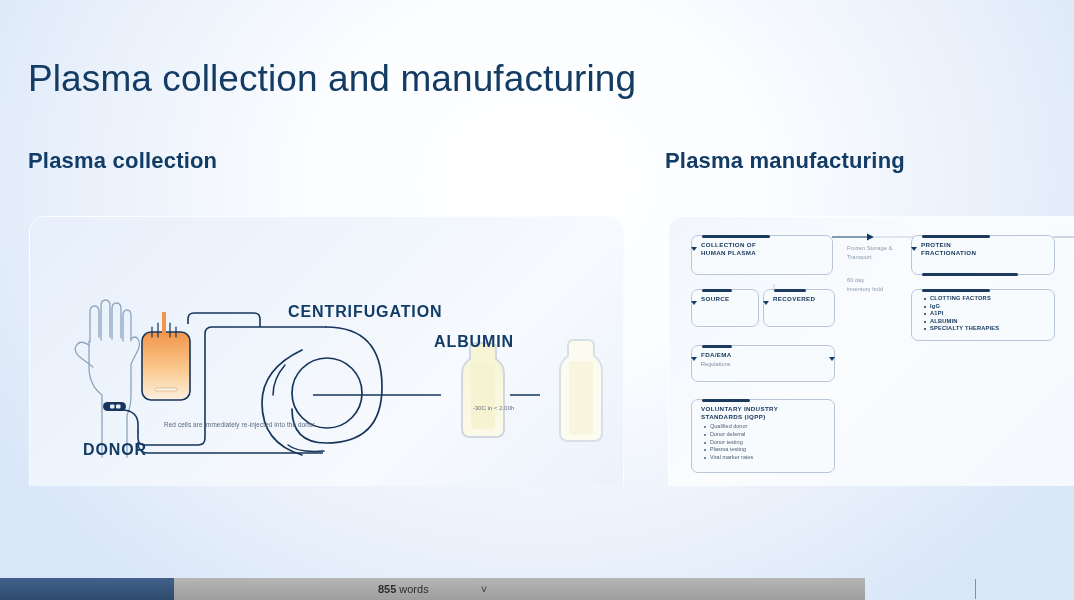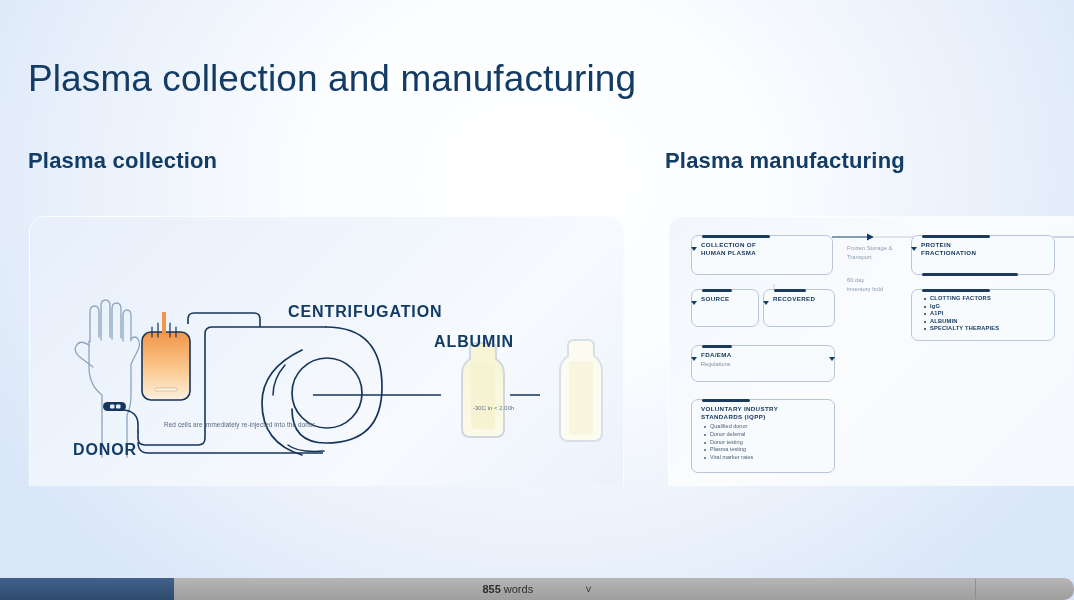--- a/index.html
+++ b/index.html
@@ -135,23 +135,23 @@
   .illus-note {
     position: absolute;
     font-size: 6.4px;
     color: #56687e;
     letter-spacing: .1px;
   }
 
   
   #statusbar {
     position: absolute;
-    left: 0; top: 578px; width: 1074px; height: 22px;
+    left: 0; top: 578px; width: 865px; height: 22px;
     background: linear-gradient(180deg,#b6b6b6 0%,#a8a8a8 55%,#9e9e9e 100%);
-    display: flex; align-items: center; border-radius: 10px;
+    display: flex; align-items: center;
   }
   #progress-fill {
     position: absolute; left: 0; top: 0;
     width: 174px; height: 22px;
     background: linear-gradient(180deg,#41618d 0%,#365478 60%,#2f4b6d 100%);
   }
   #wordcount-group {
     position: absolute;
     left: 0; right: 0; top: 0; height: 22px;
     display: flex; align-items: center; justify-content: center;
@@ -247,21 +247,21 @@
         <path d="M440 132 q0 -6 6 -6 l14 0 q6 0 6 6 l0 10 q8 5 8 15 l0 55 q0 8 -8 8 l-26 0 q-8 0 -8 -8 l0 -55 q0 -10 8 -15 z" fill="url(#bottleGrad)" stroke="#cfd7e2" stroke-width="2"></path>
         <path d="M441 145 l24 0 l0 63 q0 4 -4 4 l-16 0 q-4 0 -4 -4 z" fill="#f5f2cf" opacity="0.85"></path>
       </g>
 
       <g>
         <path d="M538 129 q0 -6 6 -6 l14 0 q6 0 6 6 l0 10 q8 5 8 15 l0 62 q0 8 -8 8 l-26 0 q-8 0 -8 -8 l0 -62 q0 -10 8 -15 z" fill="#fcfbef" stroke="#d7dfe8" stroke-width="2"></path>
         <path d="M539 144 l24 0 l0 70 q0 4 -4 4 l-16 0 q-4 0 -4 -4 z" fill="#f7f5dc" opacity="0.9"></path>
       </g>
     </svg>
 
-    <div class="illus-label" style="left:43px; top:224px;text-align:right;">DONOR</div>
+    <div class="illus-label" style="left:53px; top:224px;text-align:right;">DONOR</div>
     <div class="illus-label" style="left:258px; top:86px;">CENTRIFUGATION</div>
     <div class="illus-label" style="left:404px; top:116px;">ALBUMIN</div>
 
     <div class="illus-note" style="left:134px; top:204px;">Red cells are immediately re-injected into the donor</div>
     <div class="illus-note" style="left:443px; top:188px; font-size:5.8px; color:#5d6e82;">-30C in &lt; 2.00h</div>
   </div>
 
   <div class="card" id="card-right">
 
     <svg width="440" height="319" viewBox="0 0 440 319">

